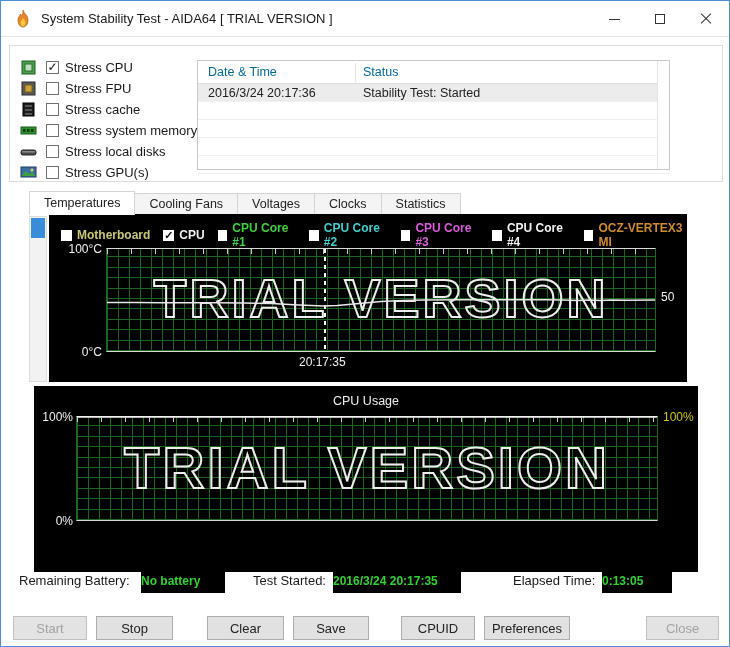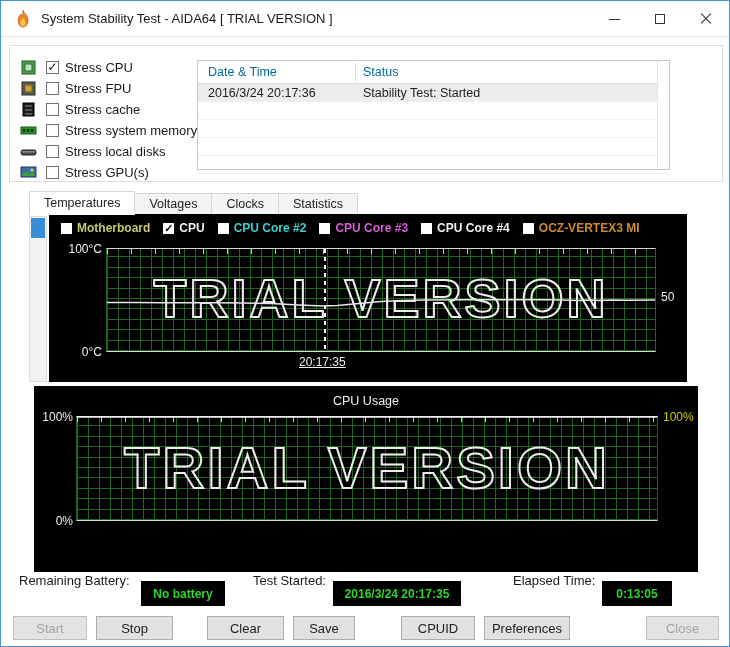--- a/index.html
+++ b/index.html
@@ -70,21 +70,21 @@
   #g1-grid { left:57px; top:34px; width:550px; height:104px; }
 
   
   #graph2 { left:33px; top:385px; width:664px; height:186px; }
   #g2-grid { left:42px; top:30px; width:582px; height:105px; }
   .g2-title { position:absolute; top:8px; left:0; width:100%; text-align:center; color:#f0f0f0; font-size:12.5px; }
 
   
   .statusbar { position:absolute; left:0; top:567px; width:100%; height:26px; }
   .st-label { position:absolute; top:5px; font-size:13px; color:#1a1a1a; }
-  .led-box { position:absolute; top:13px; height:25px; background:#000; color:#2fd32f; font-size:12px; font-weight:bold; display:flex; align-items:center; justify-content:center; }
+  .led-box { position:absolute; top:0; height:25px; background:#000; color:#2fd32f; font-size:12px; font-weight:bold; display:flex; align-items:center; }
 
   
   .btn { position:absolute; top:615px; height:24px; background:#e1e1e1; border:1px solid #adadad; font-size:13px; color:#222; display:flex; align-items:center; justify-content:center; font-family:"Liberation Sans", sans-serif; }
   .btn.disabled { color:#a3a3a3; border-color:#bfbfbf; background:#e3e3e3; }
 </style>
 </head>
 <body>
 
 <div id="window">
 
@@ -186,20 +186,21 @@
       <div class="ev-row"></div>
       <div class="ev-row"></div>
       <div class="ev-row"></div>
       <div class="ev-row"></div>
       <div class="ev-scroll"></div>
     </div>
   </div>
 
   <div class="tabs">
     <div class="tab active">Temperatures</div>
+    <div class="tab">Cooling Fans</div>
     <div class="tab">Voltages</div>
     <div class="tab">Clocks</div>
     <div class="tab">Statistics</div>
   </div>
 
   <div id="g1-scrollbar">
     <div id="g1-thumb"></div>
   </div>
 
   <div class="black-panel" id="graph1">
@@ -208,20 +209,26 @@
           <span class="leg-cb">
             <span></span>
           </span>
           <span style="color: rgb(200, 200, 112);">Motherboard</span>
         </span>
       <span class="leg-item">
           <span class="leg-cb">
             <span>✓</span>
           </span>
           <span style="color: rgb(240, 240, 240);">CPU</span>
+        </span>
+      <span class="leg-item">
+          <span class="leg-cb">
+            <span></span>
+          </span>
+          <span style="color: rgb(62, 209, 62);">CPU Core #1</span>
         </span>
       <span class="leg-item">
           <span class="leg-cb">
             <span></span>
           </span>
           <span style="color: rgb(62, 207, 207);">CPU Core #2</span>
         </span>
       <span class="leg-item">
           <span class="leg-cb">
             <span></span>
@@ -247,21 +254,21 @@
 
     <div class="grid" id="g1-grid">
       <div class="ticks"></div>
       <div class="watermark" style="left:50%; top:50%; transform:translate(-50%,-54%); font-size:54px;">TRIAL VERSION</div>
       <div class="dashline" style="left:217px; height:104px;"></div>
       <svg class="lineplot" viewBox="0 0 550 104" preserveAspectRatio="none">
         <polyline fill="none" stroke="#e6e6e6" stroke-width="1.5" points="0.0,54.6 27.5,54.6 55.0,54.8 82.5,54.7 110.0,54.9 137.5,55.1 165.0,55.6 192.5,57.0 217.3,58.2 231.0,57.6 253.0,55.5 275.0,53.6 297.0,52.5 319.0,52.0 357.5,51.8 412.5,51.8 440.0,51.8 456.5,52.0 473.0,52.6 484.0,52.0 495.0,52.5 506.0,52.0 522.5,52.3 550.0,52.0"></polyline>
       </svg>
     </div>
 
-    <span class="axis-label" style="left:250px; top:141px;text-decoration:underline;">20:17:35</span>
+    <span class="axis-label" style="left:250px; top:141px;">20:17:35</span>
     <span class="axis-label" style="left:612px; top:76px;">50</span>
   </div>
 
   <div class="black-panel" id="graph2">
     <div class="g2-title">CPU Usage</div>
     <span class="axis-label" style="right:625px; top:24px;">100%</span>
     <span class="axis-label" style="left:629px; top:24px; color:#c9c900;">100%</span>
     <span class="axis-label" style="right:625px; top:128px;">0%</span>
 
     <div class="grid" id="g2-grid" style="border-top-color:#f0f0f0;">
@@ -284,18 +291,18 @@
       </div>
     <span class="st-label" style="left:512px;">Elapsed Time:</span>
     <div class="led-box" style="left:601px; width:70px;">
         <span>0:13:05</span>
       </div>
   </div>
 
   <div class="btn disabled" style="left:12px; width:74px;">Start</div>
   <div class="btn" style="left:95px; width:77px;">Stop</div>
   <div class="btn" style="left:206px; width:77px;">Clear</div>
-  <div class="btn" style="left:292px; width:62px;">Save</div>
+  <div class="btn" style="left:292px; width:76px;">Save</div>
   <div class="btn" style="left:400px; width:74px;">CPUID</div>
   <div class="btn" style="left:483px; width:86px;">Preferences</div>
   <div class="btn disabled" style="left:645px; width:73px;">Close</div>
 
 </div>
 
 </body></html>

